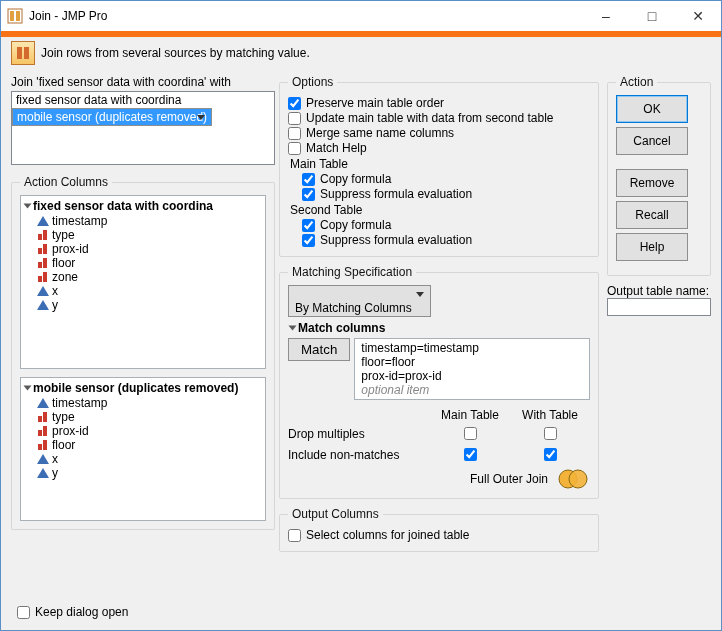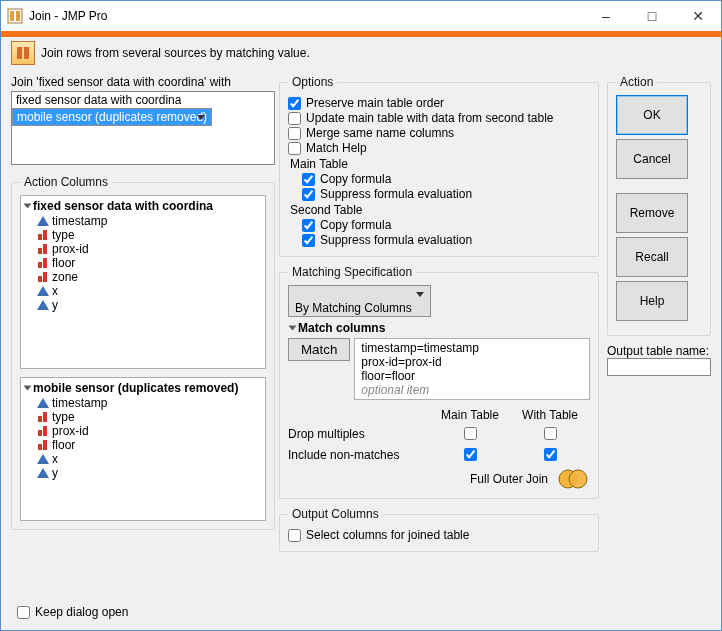--- a/index.html
+++ b/index.html
@@ -22,21 +22,21 @@
 .listbox .item{padding:1px 4px;white-space:nowrap}
 .listbox .item.sel{background:#3399ff;color:#fff}
 .collist{background:#fff;border:1px solid #a8b0b8;height:150px;overflow:auto;padding:2px}
 .collist .hdr{font-weight:bold;padding:1px 2px;display:flex;align-items:center}
 .collist .col{padding:0 2px 0 14px;display:flex;align-items:center}
 .ic{width:12px;height:12px;margin-right:3px;display:inline-block}
 .tri{width:0;height:0;border-left:5px solid #5a5a5a;border-top:4px solid transparent;border-bottom:4px solid transparent;transform:rotate(90deg);margin-right:3px}
 label.chk{display:flex;align-items:center;margin:1px 0;font-size:12px}
 label.chk input{margin:0 5px 0 0}
 .sub{margin-left:2px;margin-top:2px}
-.btn3d{background:#e1e1e1;border:1px solid #8e8e8e;padding:12px 0;text-align:center;font-size:12px;display:block;width:72px;margin-bottom:4px}
+.btn3d{background:#e1e1e1;border:1px solid #8e8e8e;padding:6px 0;text-align:center;font-size:12px;display:block;width:72px;margin-bottom:4px}
 .btn3d.def{border:1px solid #0078d7;box-shadow:inset 0 0 0 1px #8ec7f2}
 .sel{background:#e1e1e1;border:1px solid #8e8e8e;padding:15px 18px 1px 6px;display:inline-block;position:relative}
 .sel:after{content:"";position:absolute;right:6px;top:6px;width:0;height:0;border-left:4px solid transparent;border-right:4px solid transparent;border-top:5px solid #333}
 .matchbox{margin-top:4px}
 .matchhdr{font-weight:bold;padding-left:2px;display:flex;align-items:center}
 .matchbody{display:flex;align-items:flex-start;margin-top:3px}
 .matchbtn{background:#e1e1e1;border:1px solid #8e8e8e;padding:3px 12px;margin-right:4px}
 .mlist{flex:1;background:#fff;border:1px solid #a8b0b8;padding:2px 6px}
 .mlist .opt{color:#888;font-style:italic}
 .grid{display:grid;grid-template-columns:auto 80px 80px;row-gap:2px;align-items:center;margin-top:8px;font-size:12px}
@@ -208,22 +208,22 @@
         <span class="sel">By Matching Columns</span>
         <div class="matchbox">
           <div class="matchhdr">
                 <span class="tri"></span>
                 <span>Match columns</span>
               </div>
           <div class="matchbody">
             <button class="matchbtn">Match</button>
             <div class="mlist">
               <div>timestamp=timestamp</div>
+              <div>floor=floor</div>
               <div>prox-id=prox-id</div>
-              <div>floor=floor</div>
               <div class="opt">optional item</div>
             </div>
           </div>
           <div class="grid">
             <span></span>
             <span class="h">Main Table</span>
             <span class="h">With Table</span>
             <span>Drop multiples</span>
             <span class="c"><input type="checkbox" style=""></span>
             <span class="c"><input type="checkbox" style=""></span>

